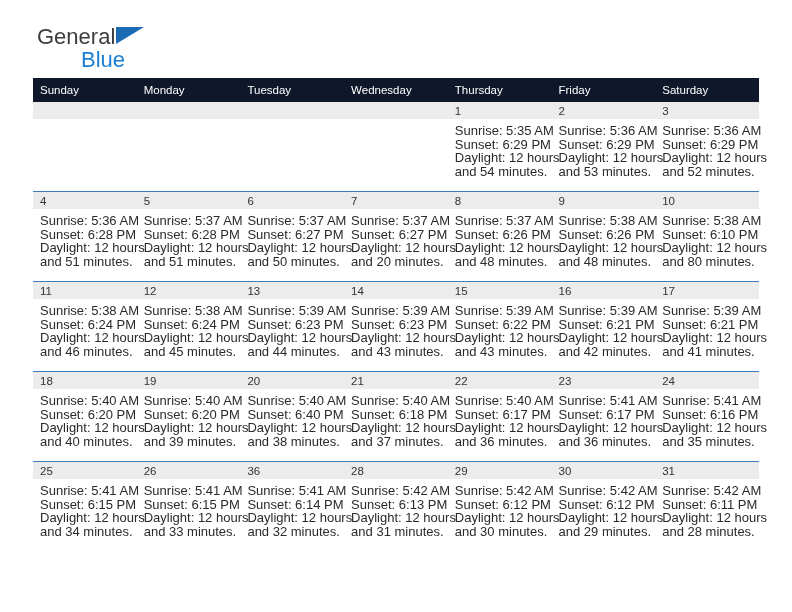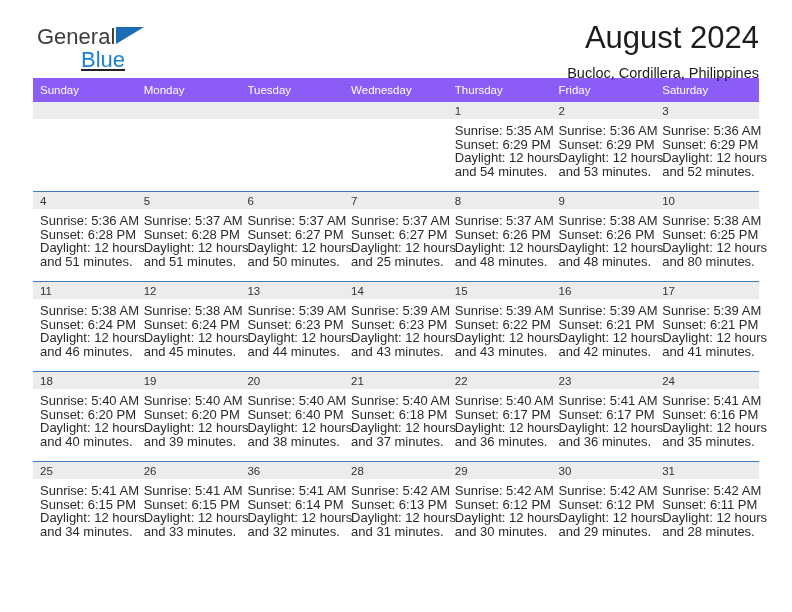--- a/index.html
+++ b/index.html
@@ -26,21 +26,20 @@
   .header {
     position: relative;
     height: 78px;
   }
   .logo {
     position: absolute;
     left: 4px;
     top: 26px;
     line-height: 1;
     user-select: none;
-    text-decoration: underline;
   }
   .logo-row1 {
     position: relative;
     font-size: 22px;
     color: #3c3c3c;
     letter-spacing: 0px;
     display: inline-block;
   }
   .logo-tri {
     position: absolute;
@@ -76,21 +75,21 @@
     margin-top: 10px;
   }
 
   
   .calendar {
     width: 726px;
     border-collapse: collapse;
     table-layout: fixed;
   }
   .calendar th {
-    background: #8b5cf6;
+    background: #0f172a;
     color: #ffffff;
     font-size: 11.5px;
     font-weight: normal;
     text-align: left;
     padding: 6px 0 6px 7px;
     height: 19px;
     box-sizing: border-box;
   }
   .calendar td {
     vertical-align: top;
@@ -133,24 +132,20 @@
   <div class="header">
 
     <div class="logo">
       <div class="logo-row1">
         <span>General</span>
         <span class="logo-tri"></span>
       </div>
       <div class="logo-row2">Blue</div>
     </div>
 
-    <div class="title-block">
-      <div class="month-title">August 2024</div>
-      <div class="location">Bucloc, Cordillera, Philippines</div>
-    </div>
 
   </div>
 
   <table class="calendar">
     <thead>
       <tr>
         <th>Sunday</th>
         <th>Monday</th>
         <th>Tuesday</th>
         <th>Wednesday</th>
@@ -252,21 +247,21 @@
               <div>Daylight: 12 hours</div>
               <div>and 50 minutes.</div>
             </div>
           </td>
           <td>
             <div class="daynum">7</div>
             <div class="cellbody">
               <div>Sunrise: 5:37 AM</div>
               <div>Sunset: 6:27 PM</div>
               <div>Daylight: 12 hours</div>
-              <div>and 25 minutes.</div>
+              <div>and 20 minutes.</div>
             </div>
           </td>
           <td>
             <div class="daynum">8</div>
             <div class="cellbody">
               <div>Sunrise: 5:37 AM</div>
               <div>Sunset: 6:26 PM</div>
               <div>Daylight: 12 hours</div>
               <div>and 48 minutes.</div>
             </div>
@@ -277,21 +272,21 @@
               <div>Sunrise: 5:38 AM</div>
               <div>Sunset: 6:26 PM</div>
               <div>Daylight: 12 hours</div>
               <div>and 48 minutes.</div>
             </div>
           </td>
           <td>
             <div class="daynum">10</div>
             <div class="cellbody">
               <div>Sunrise: 5:38 AM</div>
-              <div>Sunset: 6:25 PM</div>
+              <div>Sunset: 6:10 PM</div>
               <div>Daylight: 12 hours</div>
               <div>and 80 minutes.</div>
             </div>
           </td>
         </tr>
         <tr class="week">
           <td>
             <div class="daynum">11</div>
             <div class="cellbody">
               <div>Sunrise: 5:38 AM</div>

